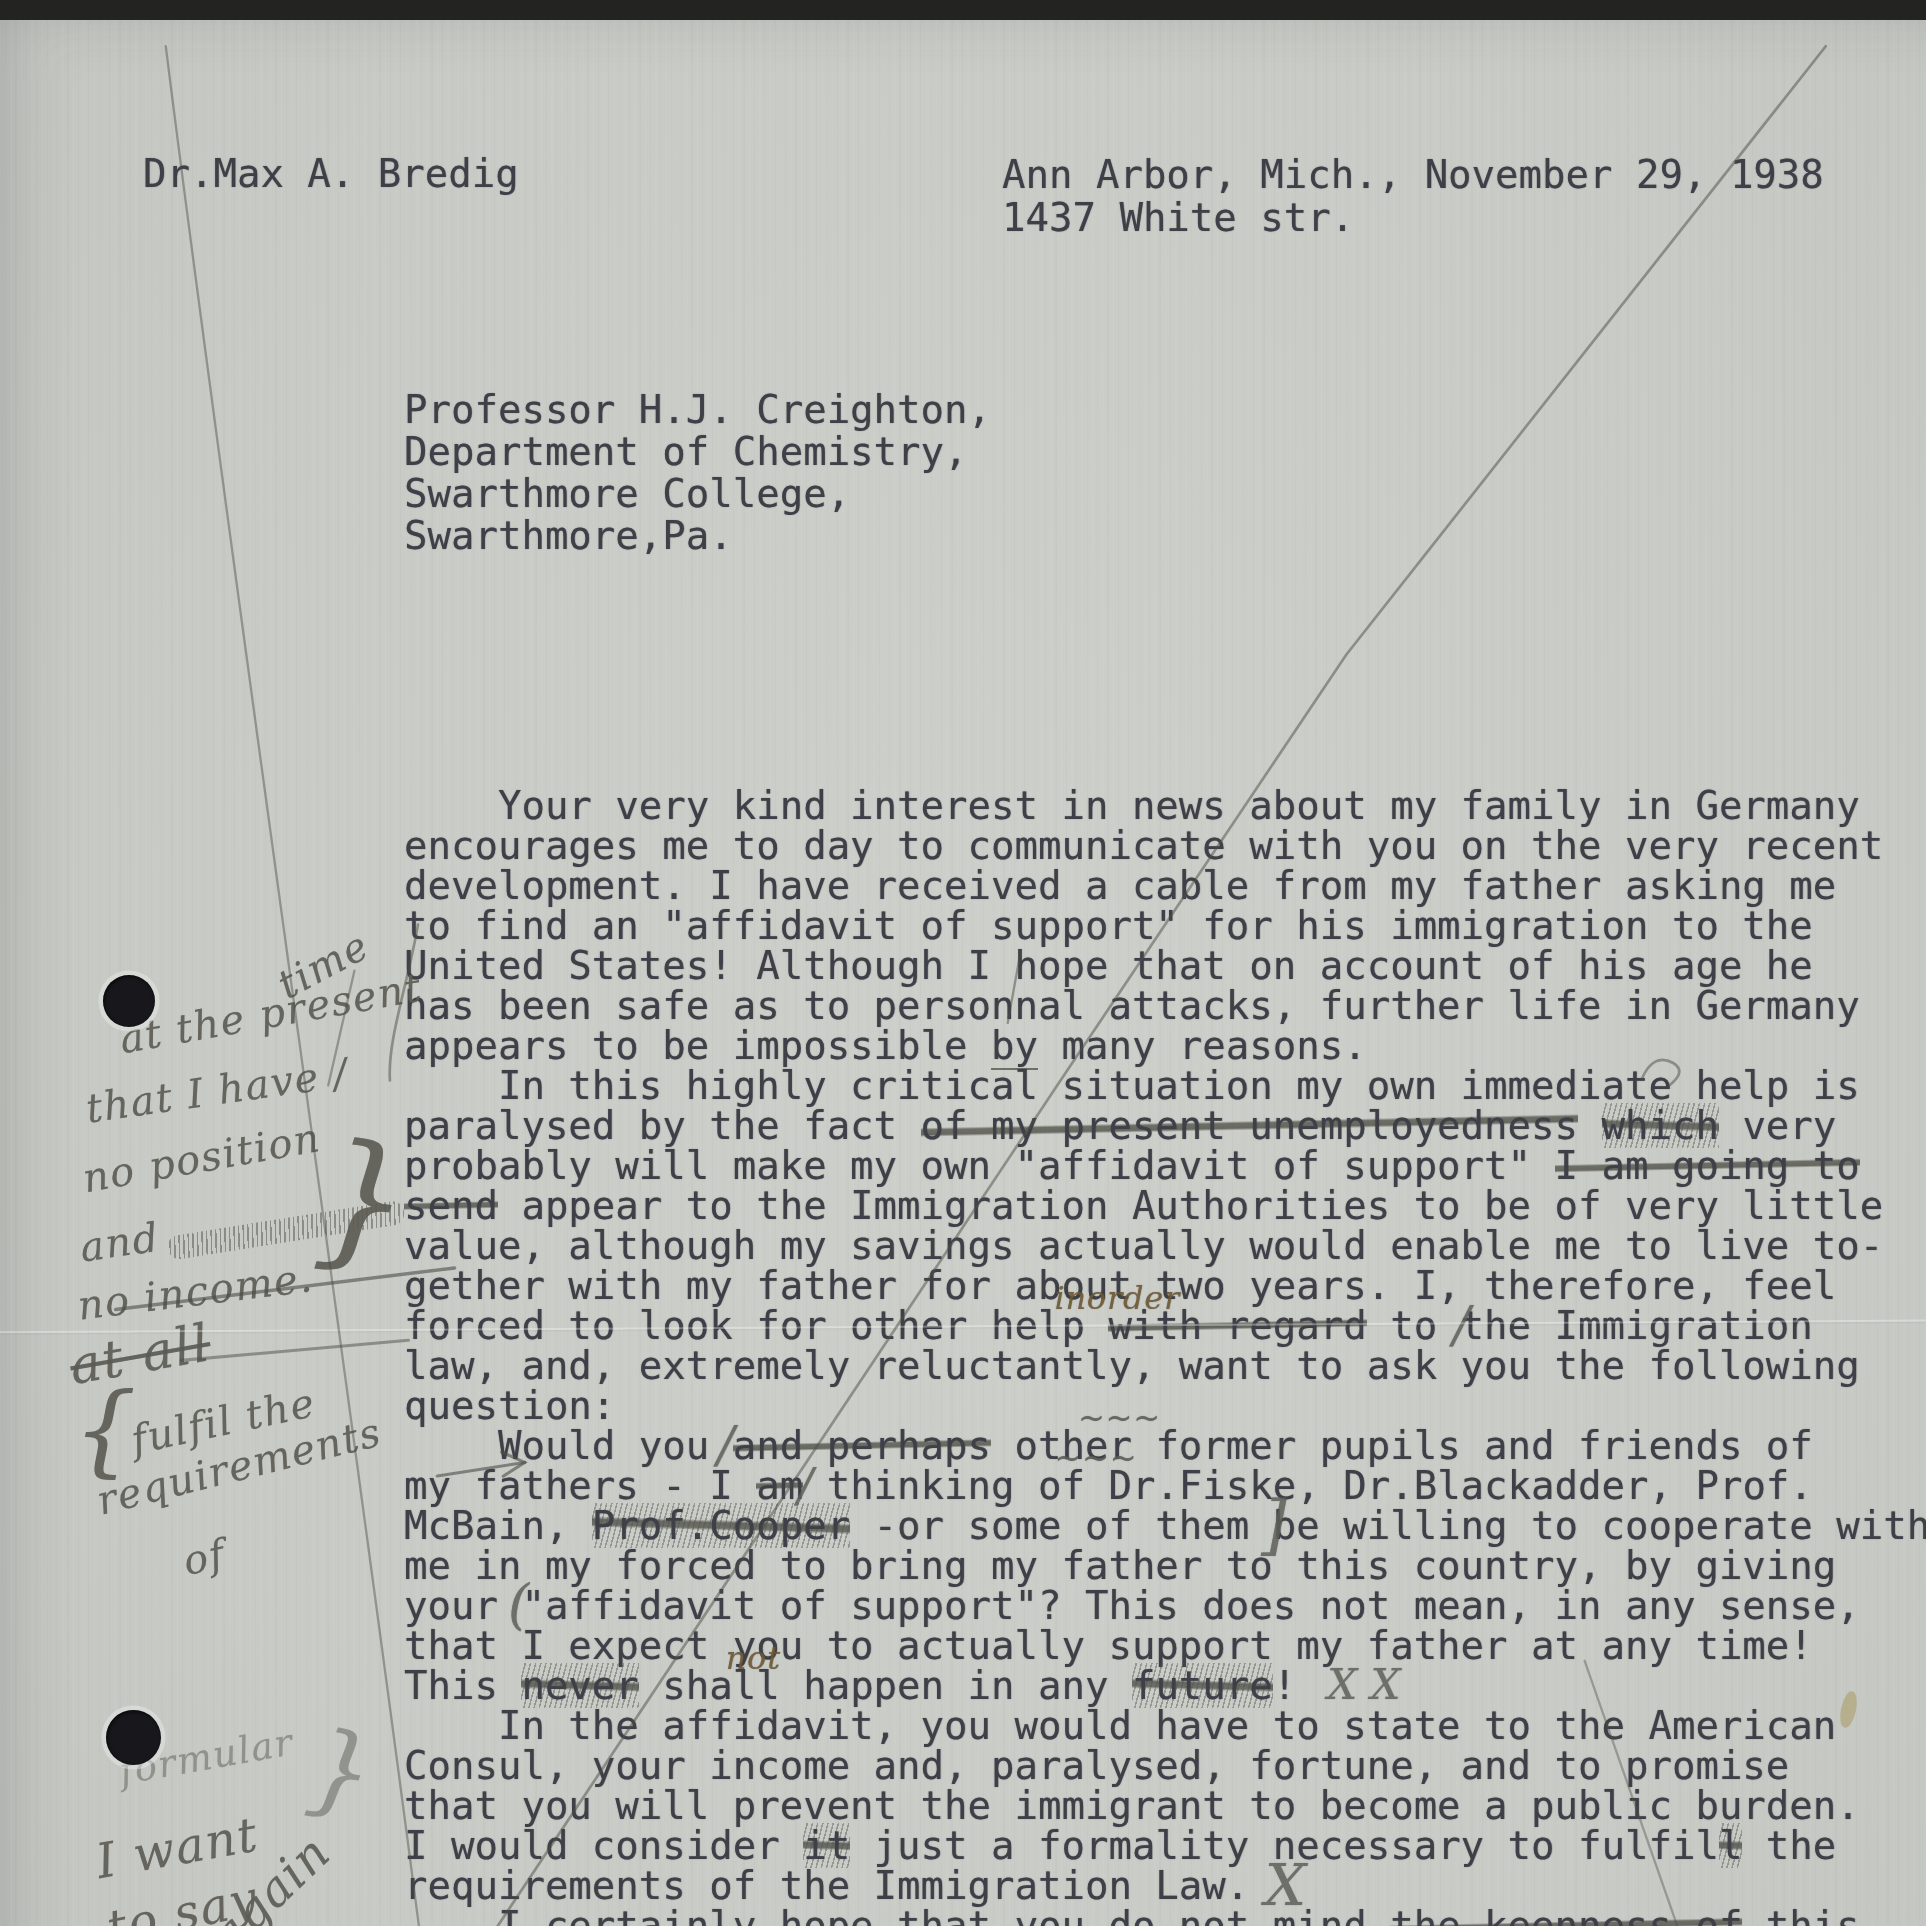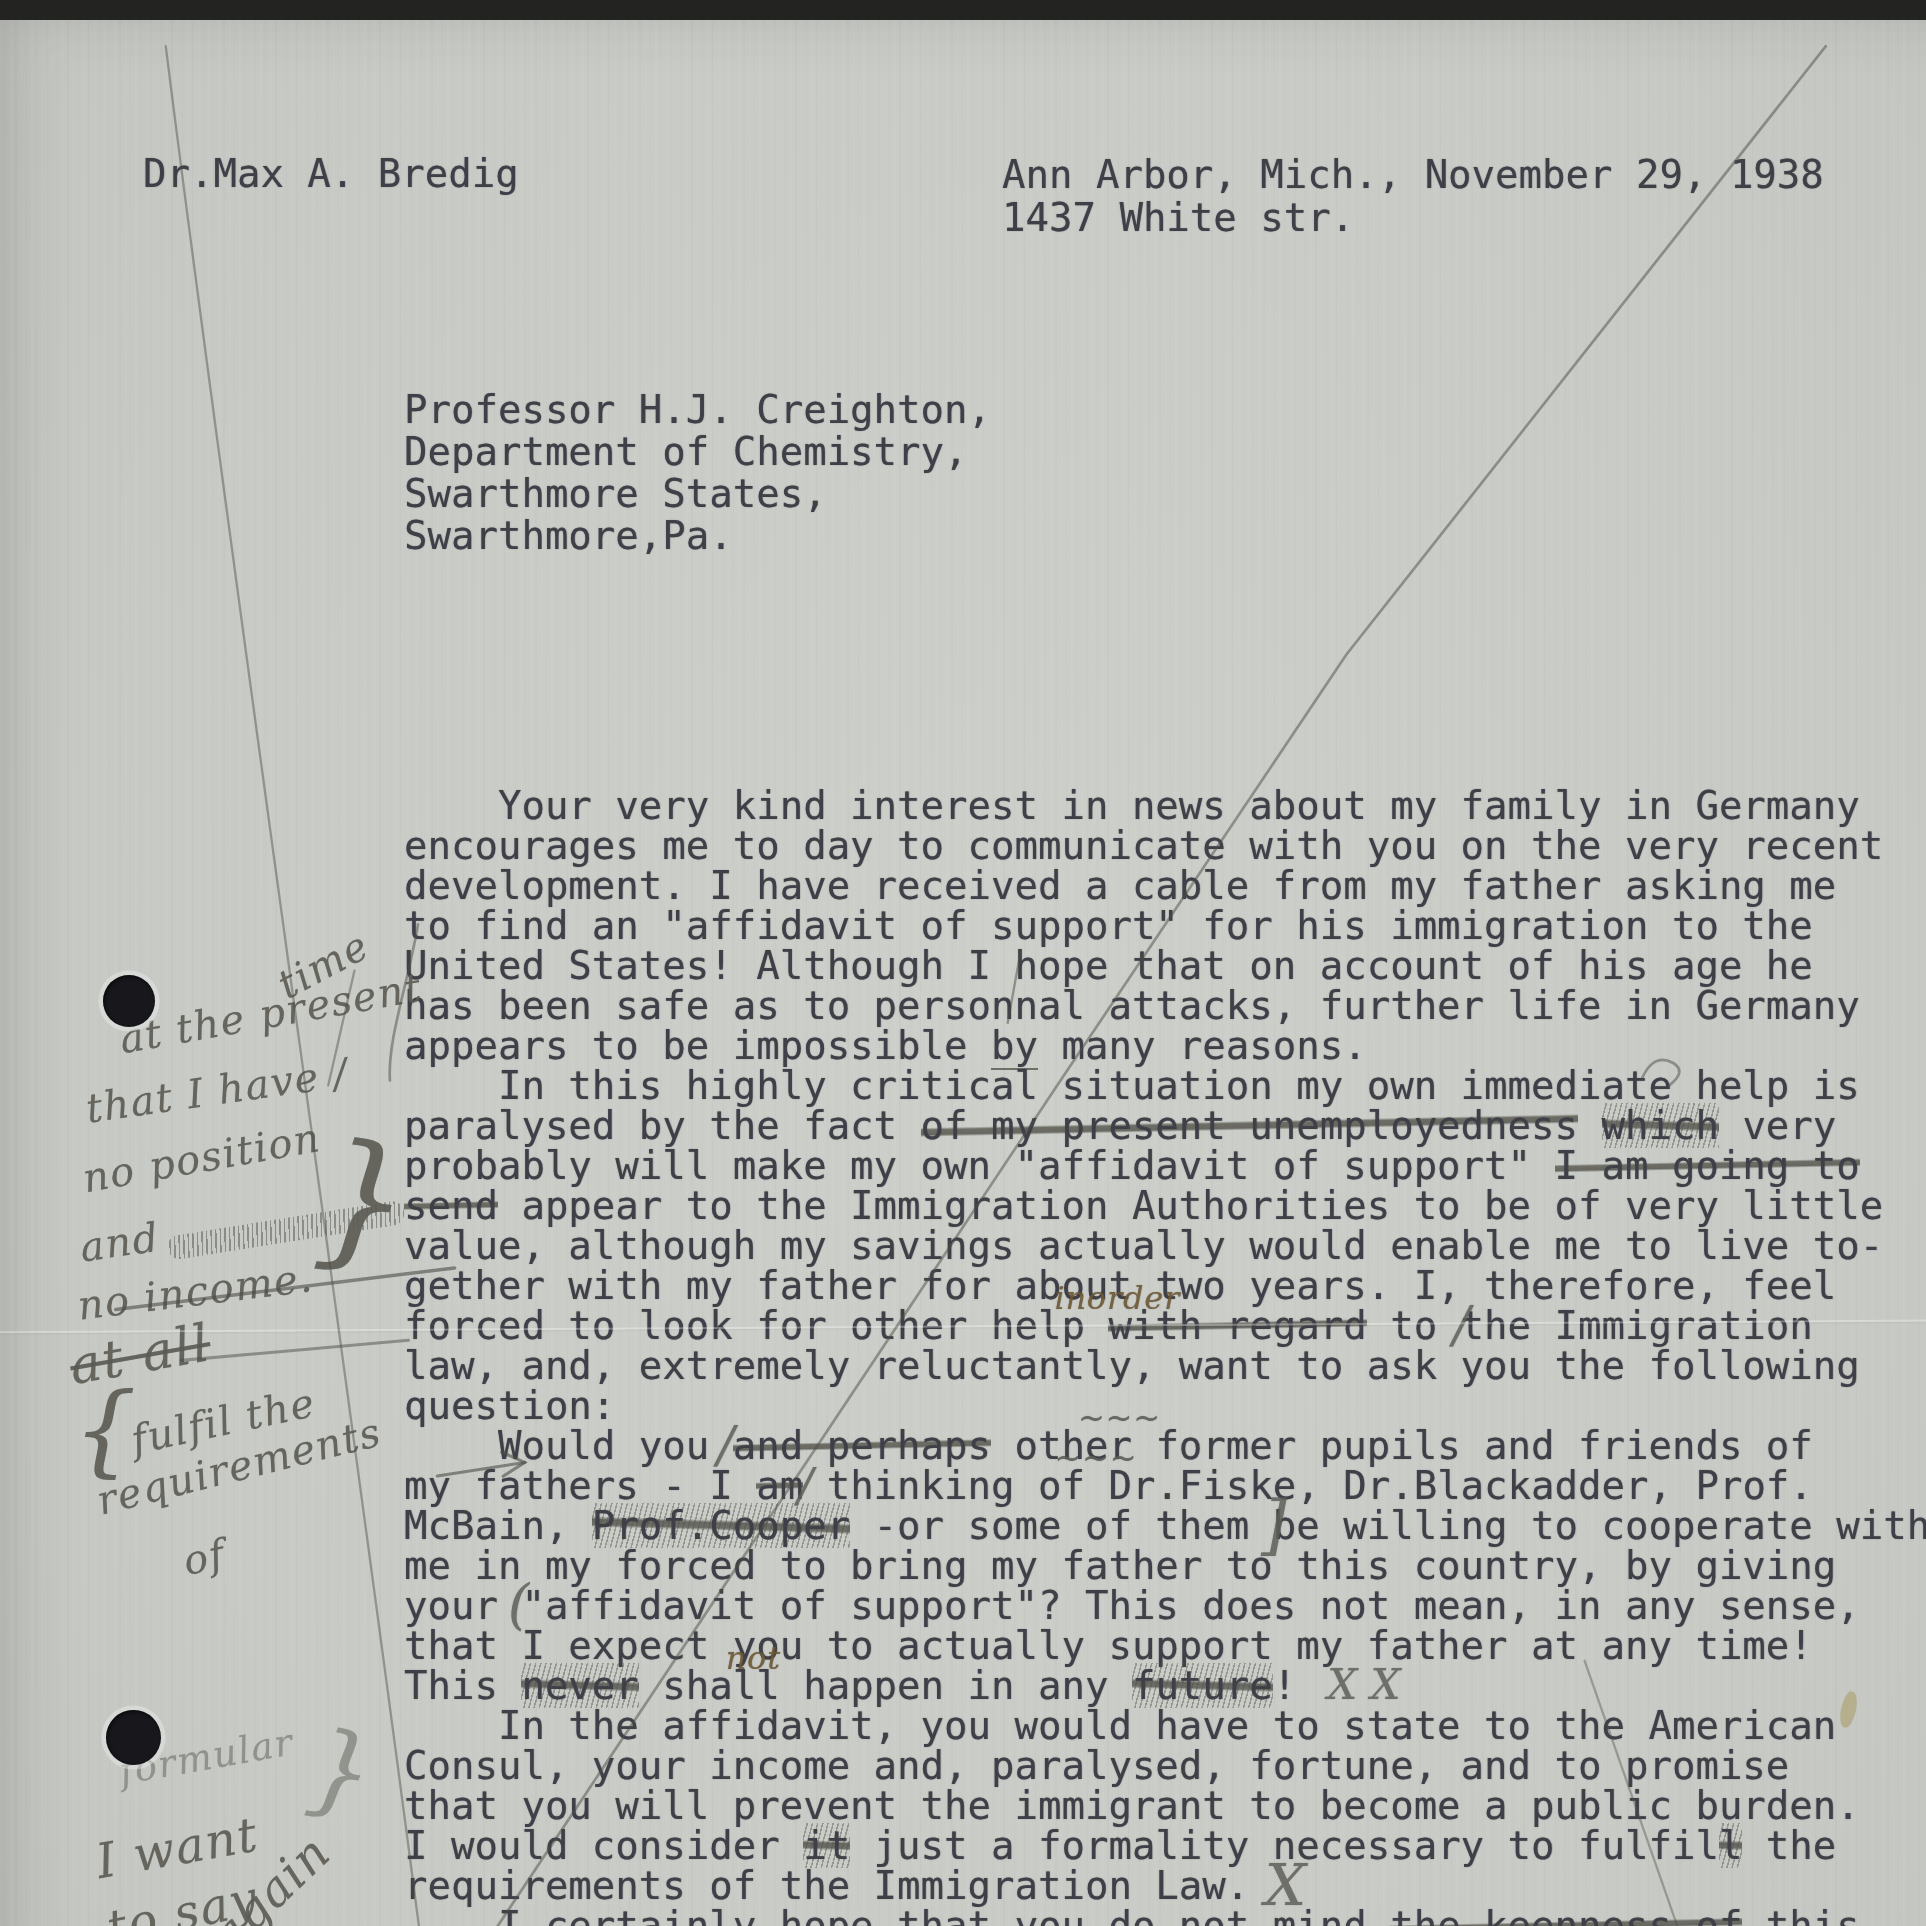--- a/index.html
+++ b/index.html
@@ -68,21 +68,21 @@
     <div id="sender" class="typed">Dr.Max A. Bredig</div>
 
     <div id="dateblock">
       <div class="typed">Ann Arbor, Mich., November 29, 1938</div>
       <div class="typed">1437 White str.</div>
     </div>
 
     <div id="recipient">
         <div class="tline typed">Professor H.J. Creighton,</div>
         <div class="tline typed">Department of Chemistry,</div>
-        <div class="tline typed">Swarthmore States,</div>
+        <div class="tline typed">Swarthmore College,</div>
         <div class="tline typed">Swarthmore,Pa.</div>
       </div>
 
 
     <div id="body">
         <div class="tline"><span>    Your very kind interest in news about my family in Germany</span></div>
         <div class="tline"><span>encourages me to day to communicate with you on the very recent</span></div>
         <div class="tline"><span>development. I have received a cable from my father asking me</span></div>
         <div class="tline"><span>to find an "affidavit of support" for his immigration to the</span></div>
         <div class="tline"><span>United States! Although I hope that on account of his age he</span></div>

